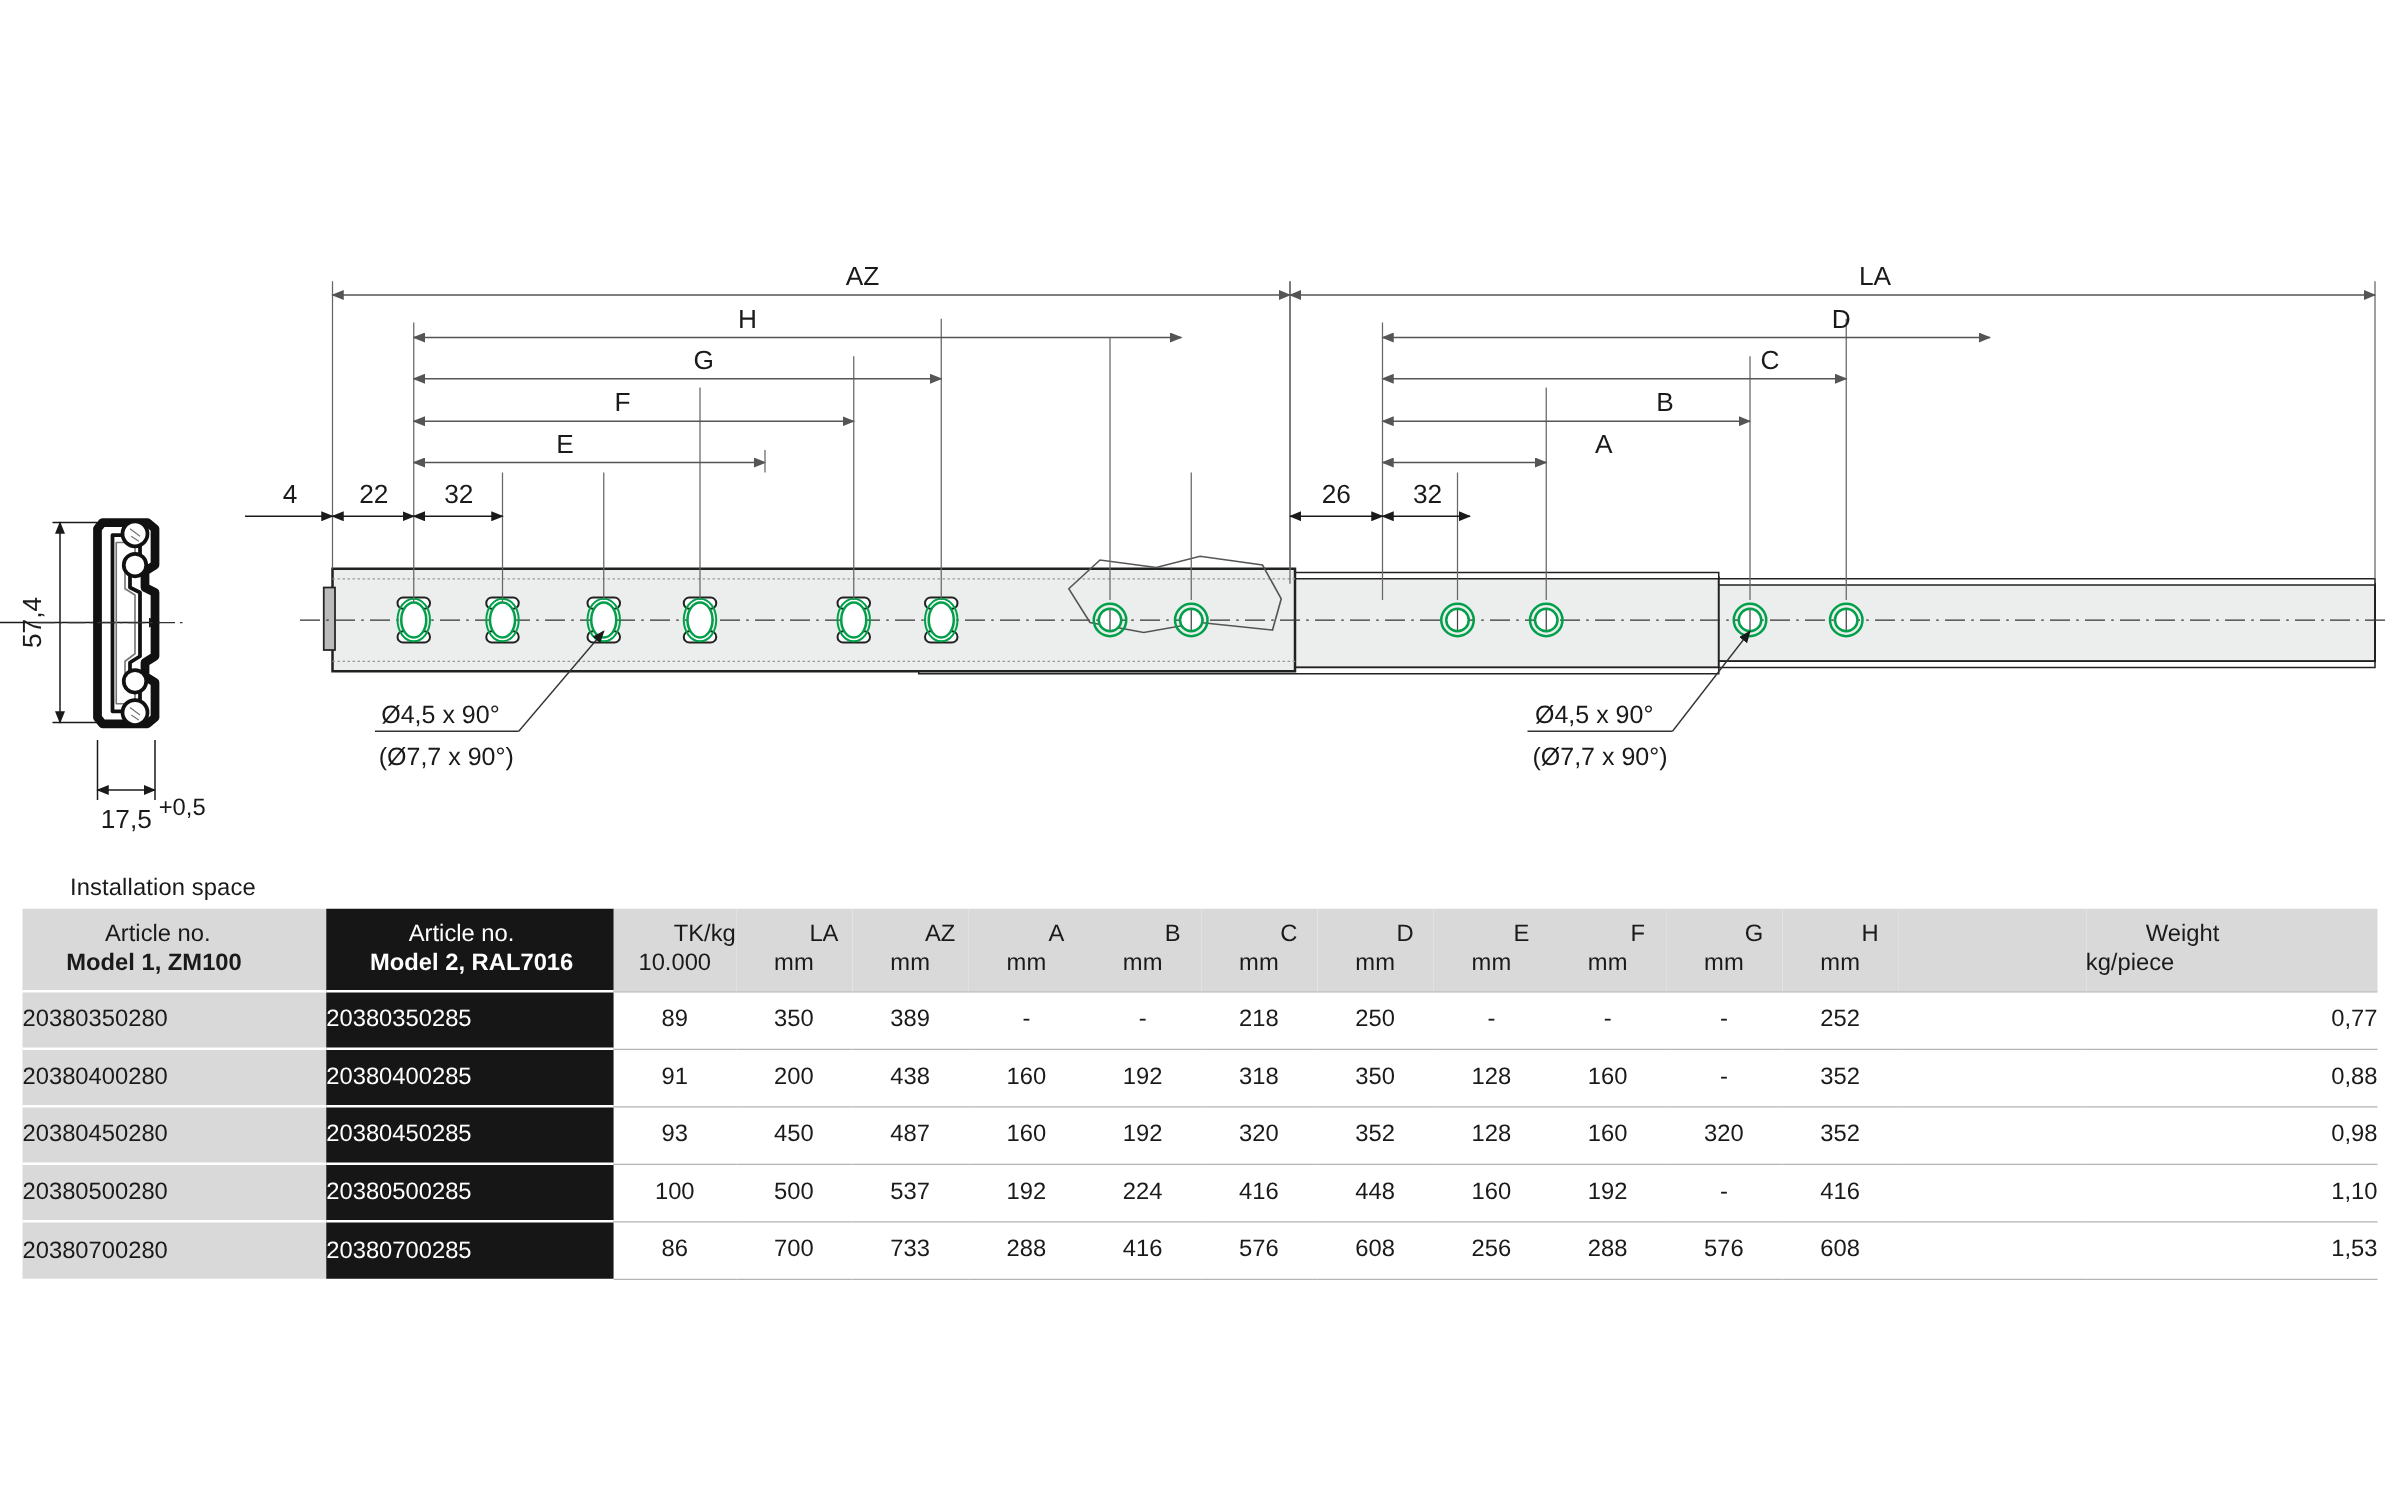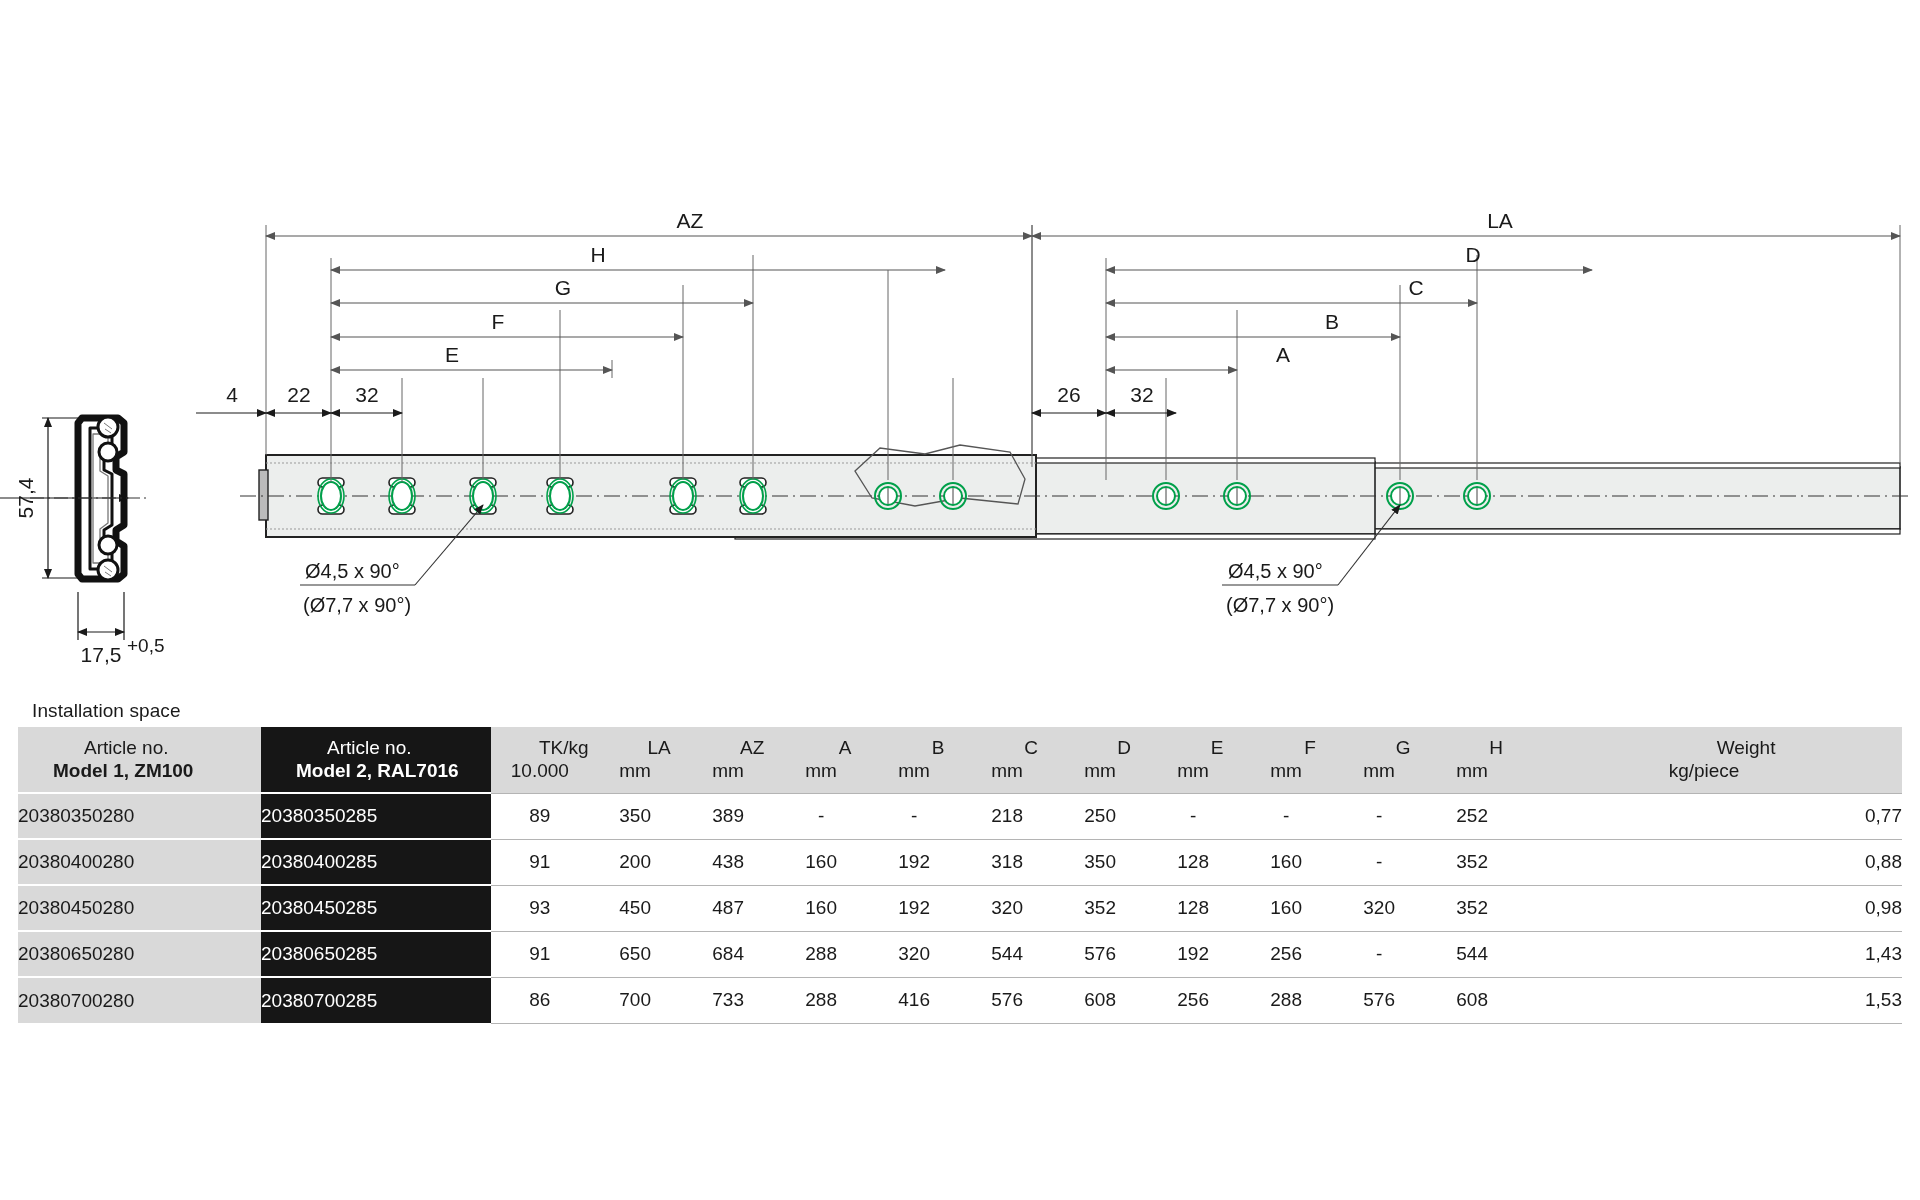--- a/index.html
+++ b/index.html
@@ -13,21 +13,21 @@
   }
   #page { position: relative; width: 1920px; height: 1200px; }
 
   
   #drawing { position: absolute; left: 0; top: 0; width: 1920px; height: 700px; }
   #drawing svg { display: block; }
 
   
   #install-caption {
     position: absolute;
-    left: 32px; top: 700px;
+    left: 56px; top: 700px;
     font-size: 19px;
     color: #1a1a1a;
     letter-spacing: .1px;
   }
 
   
   #spec-table {
     position: absolute;
     left: 18px; top: 727px;
     width: 1884px;
@@ -431,35 +431,35 @@
           <td class="val">320</td>
           <td class="val">352</td>
           <td class="val">128</td>
           <td class="val">160</td>
           <td class="val">320</td>
           <td class="val">352</td>
           <td class="val"></td>
           <td class="val wt">0,98</td>
         </tr>
         <tr>
-          <td class="art1">20380650280</td>
-          <td class="art2">20380650285</td>
-          <td class="val">91</td>
-          <td class="val">650</td>
-          <td class="val">684</td>
-          <td class="val">288</td>
-          <td class="val">320</td>
-          <td class="val">544</td>
-          <td class="val">576</td>
+          <td class="art1">20380500280</td>
+          <td class="art2">20380500285</td>
+          <td class="val">100</td>
+          <td class="val">500</td>
+          <td class="val">537</td>
           <td class="val">192</td>
-          <td class="val">256</td>
-          <td class="val">-</td>
-          <td class="val">544</td>
+          <td class="val">224</td>
+          <td class="val">416</td>
+          <td class="val">448</td>
+          <td class="val">160</td>
+          <td class="val">192</td>
+          <td class="val">-</td>
+          <td class="val">416</td>
           <td class="val"></td>
-          <td class="val wt">1,43</td>
+          <td class="val wt">1,10</td>
         </tr>
         <tr>
           <td class="art1">20380700280</td>
           <td class="art2">20380700285</td>
           <td class="val">86</td>
           <td class="val">700</td>
           <td class="val">733</td>
           <td class="val">288</td>
           <td class="val">416</td>
           <td class="val">576</td>

